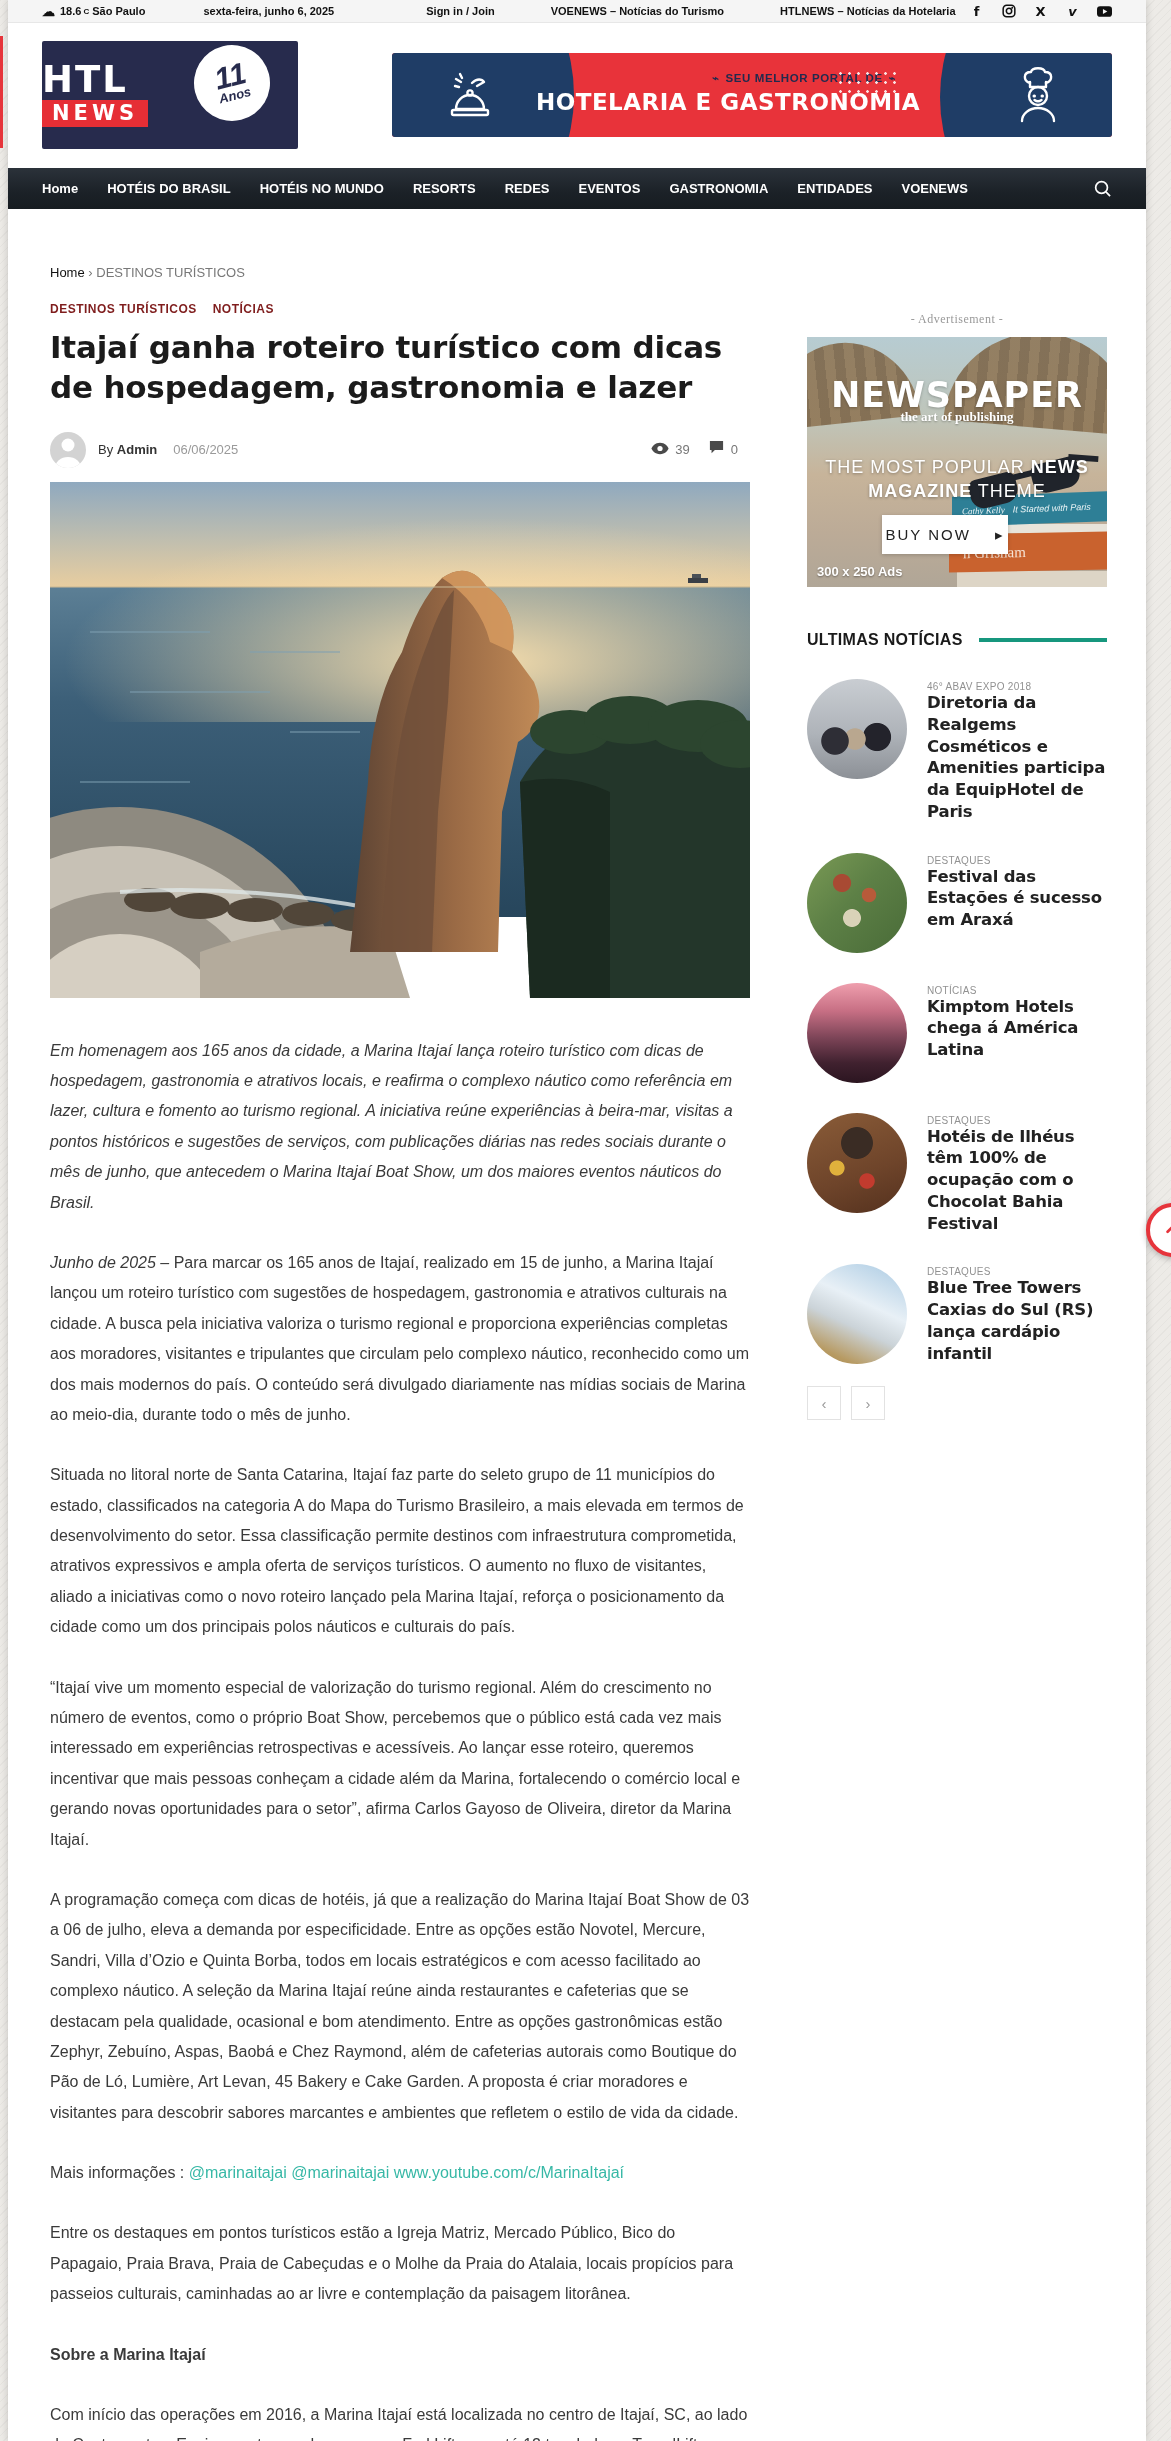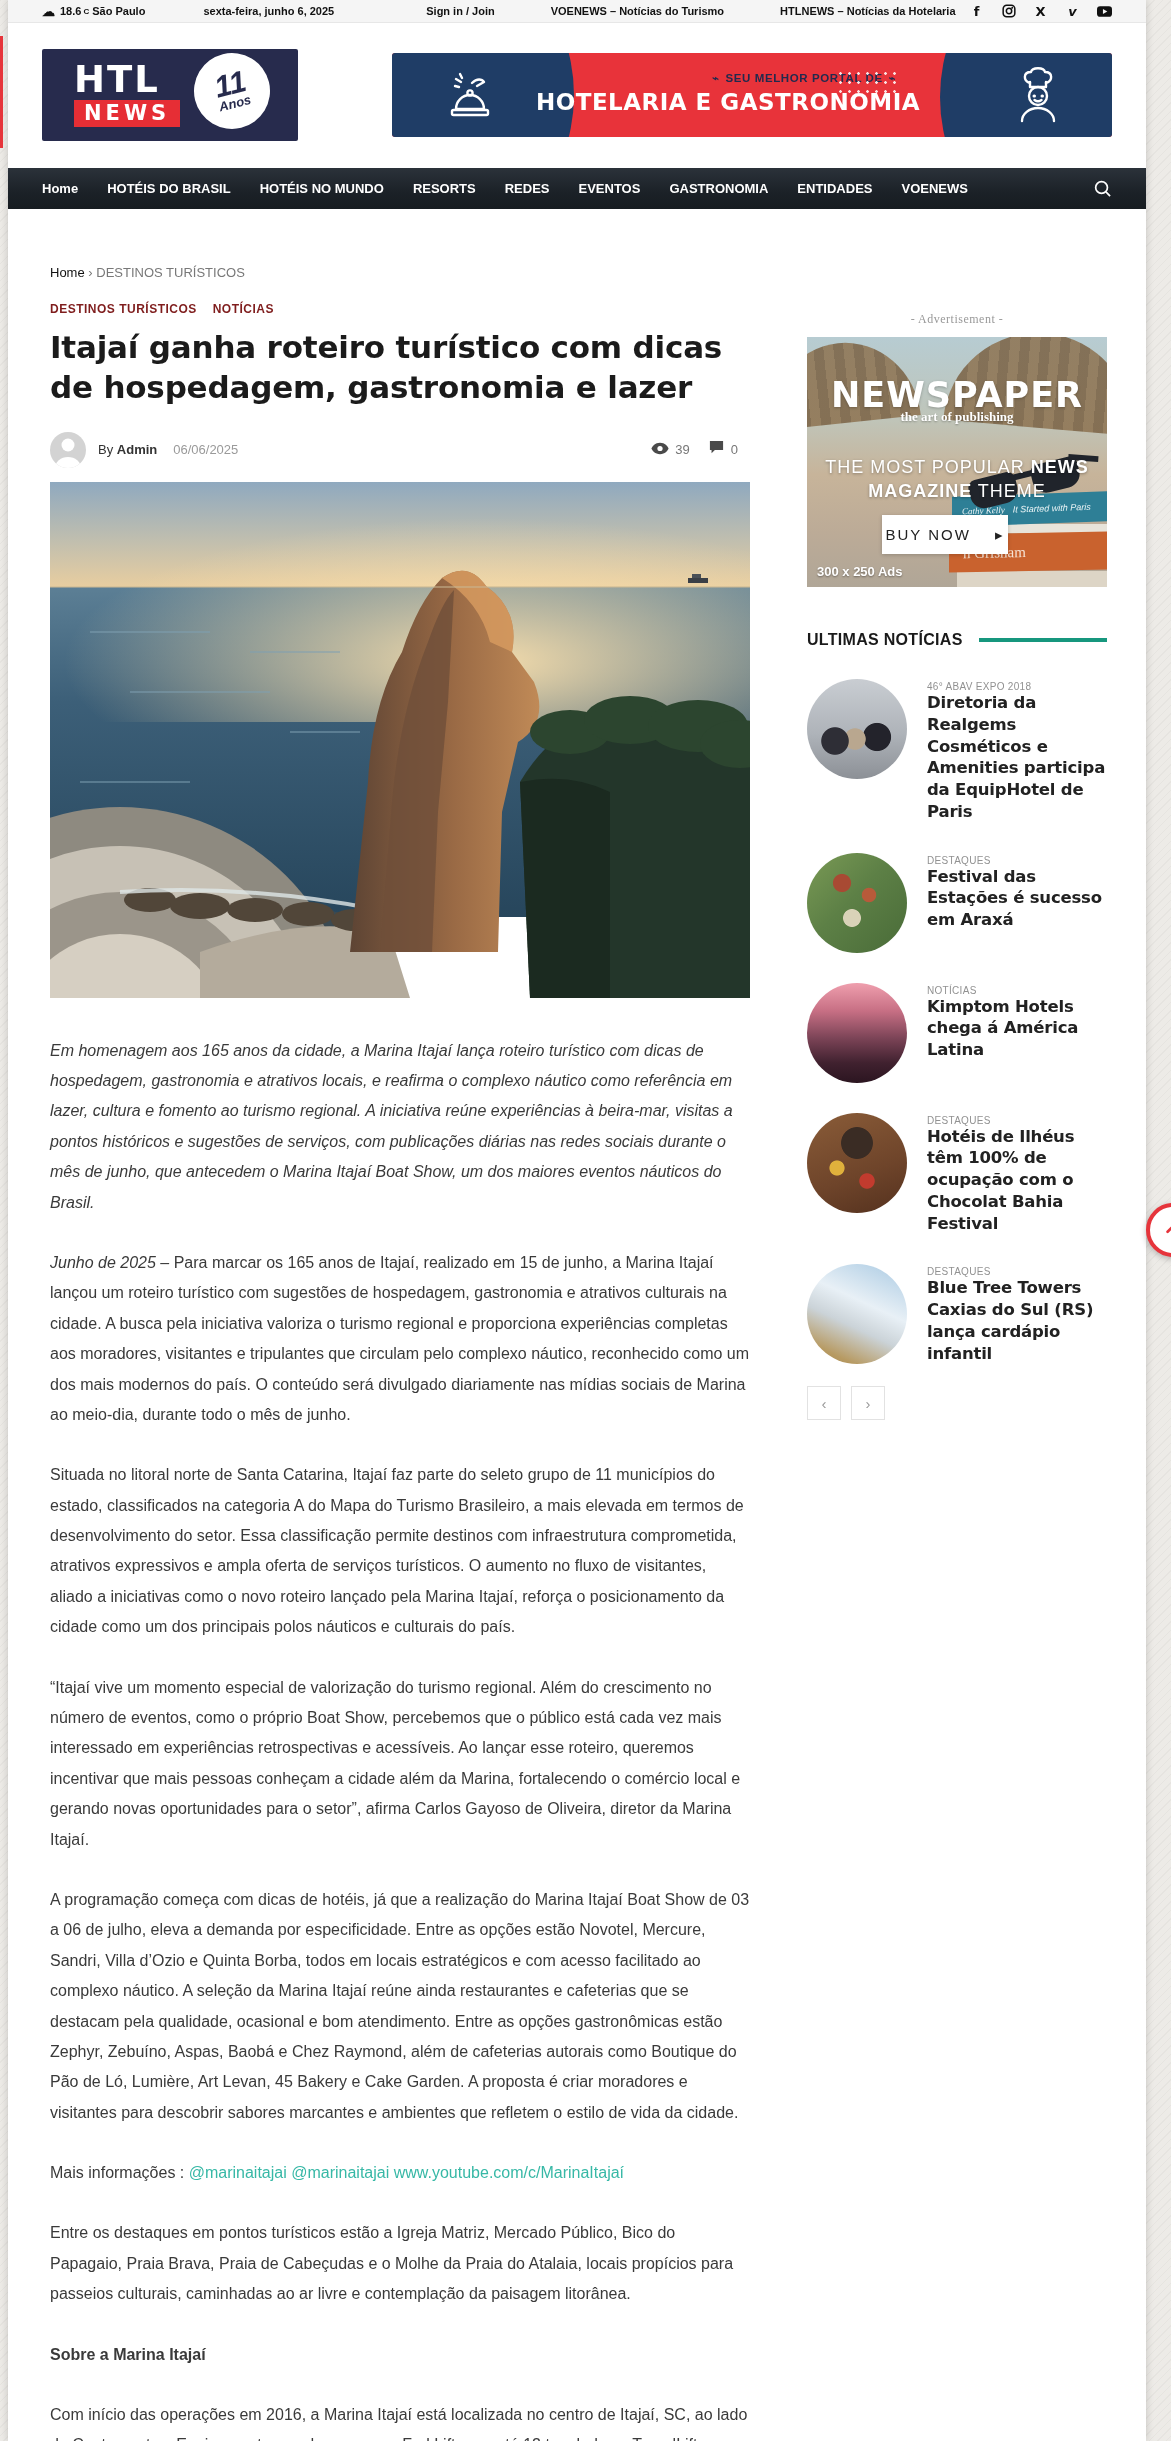--- a/index.html
+++ b/index.html
@@ -21,22 +21,22 @@
   .sup-c { font-size:8px; vertical-align:top; margin:0 3px 0 2px; }
   .tb-date { margin-left:58px; }
   .tb-signin { margin-left:92px; cursor:pointer; }
   .tb-link { margin-left:56px; cursor:pointer;text-align:center; }
   .tb-social { margin-left:auto; display:flex; align-items:center; gap:17px; }
   .soc { width:15px; height:15px; display:flex; align-items:center; justify-content:center;
     font-weight:900; font-size:13px; color:#111; cursor:pointer; font-family:"DejaVu Sans",sans-serif; }
 
   
   .header { display:flex; align-items:center; padding:30px 34px 31px 34px; height:145px; background:#fff; }
-  .logo { width:256px; height:92px; background:#272b4d; position:relative; border-radius:2px;
-    display:flex; flex-direction:column; justify-content:center; padding-left:32px; cursor:pointer; }
+  .logo { width:256px; height:108px; background:#272b4d; position:relative; border-radius:2px;
+    display:flex; flex-direction:column; justify-content:center; cursor:pointer; }
   .logo-htl { color:#fff; font-size:37px; font-weight:900; letter-spacing:2px; line-height:.9;
     font-family:"DejaVu Sans",sans-serif; }
   .logo-news { background:#e62e35; color:#fff; font-size:21px; font-weight:900; letter-spacing:4px;
     padding:1px 10px 2px 10px; margin-top:3px; width:max-content; font-family:"DejaVu Sans",sans-serif; }
   .logo-badge { position:absolute; right:28px; top:4px; width:76px; height:76px; border-radius:50%;
     background:#fff; color:#272b4d; display:flex; flex-direction:column; align-items:center;
     justify-content:center; transform:rotate(-14deg); }
   .badge-11 { font-size:30px; font-weight:900; line-height:.85; font-style:italic; }
   .badge-anos { font-size:13px; font-weight:900; font-style:italic; }
 

